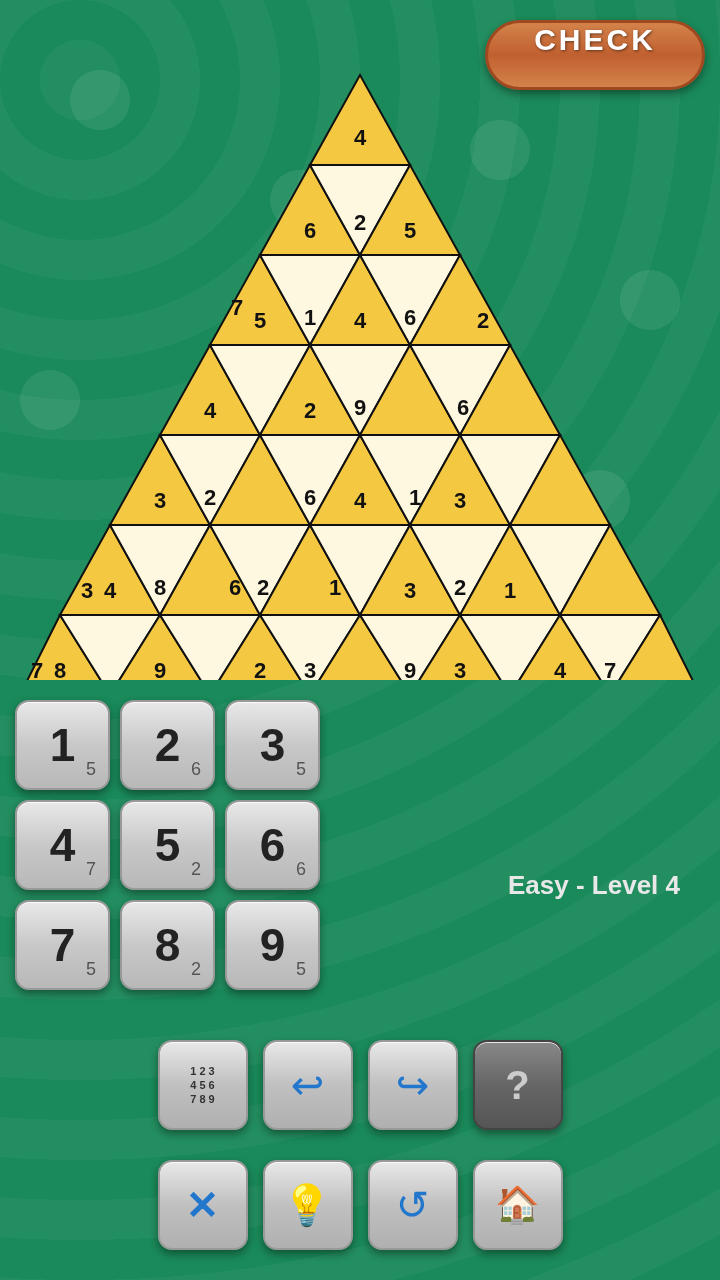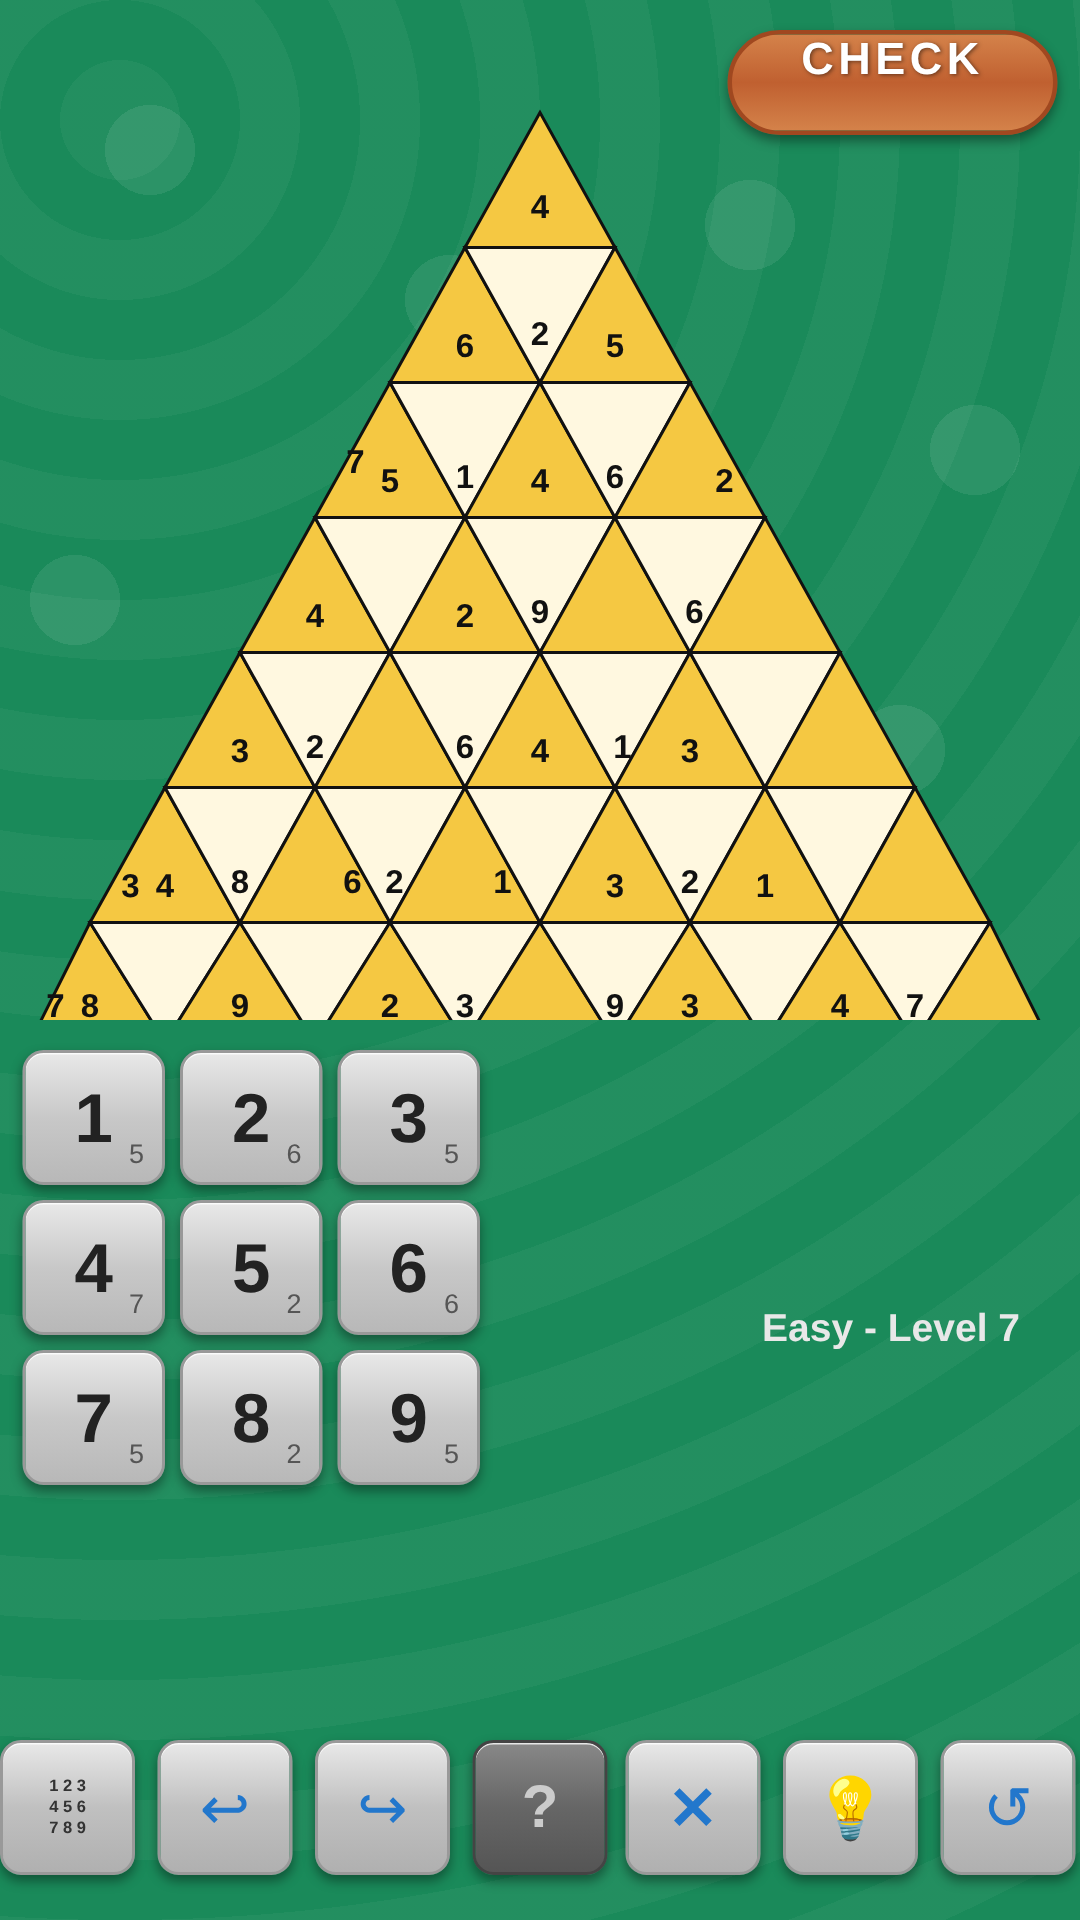--- a/index.html
+++ b/index.html
@@ -107,22 +107,23 @@
       color: #555;
     }
 
     
     .bottom-toolbar {
       position: absolute;
       bottom: 30px;
       left: 0;
       right: 0;
       display: flex;
+      flex-direction: column;
       align-items: center;
-      gap: 12px;
+      gap: 30px;
     }
 
     .toolbar-row {
       display: flex;
       gap: 15px;
       align-items: center;
       justify-content: center;
     }
 
     .tool-btn {
@@ -352,21 +353,21 @@
     <div class="num-btn">
       8<span class="sub-count">2</span>
     </div>
     <div class="num-btn">
       9<span class="sub-count">5</span>
     </div>
   </div>
 </div>
 
 <div style="position:absolute; top:870px; right:40px; text-align:center;">
-  <span style="font-size:26px; font-weight:bold; color:#e8e8e8;">Easy - Level 7</span>
+  <span style="font-size:26px; font-weight:bold; color:#e8e8e8;">Easy - Level 4</span>
 </div>
 
 <div class="bottom-toolbar">
 
   <div class="toolbar-row">
     <div class="tool-btn">
       <div class="num-grid-icon">1 2 3<br>4 5 6<br>7 8 9</div>
     </div>
     <div class="tool-btn">
       <span style="font-size:40px; color:#2277cc;">↩</span>

